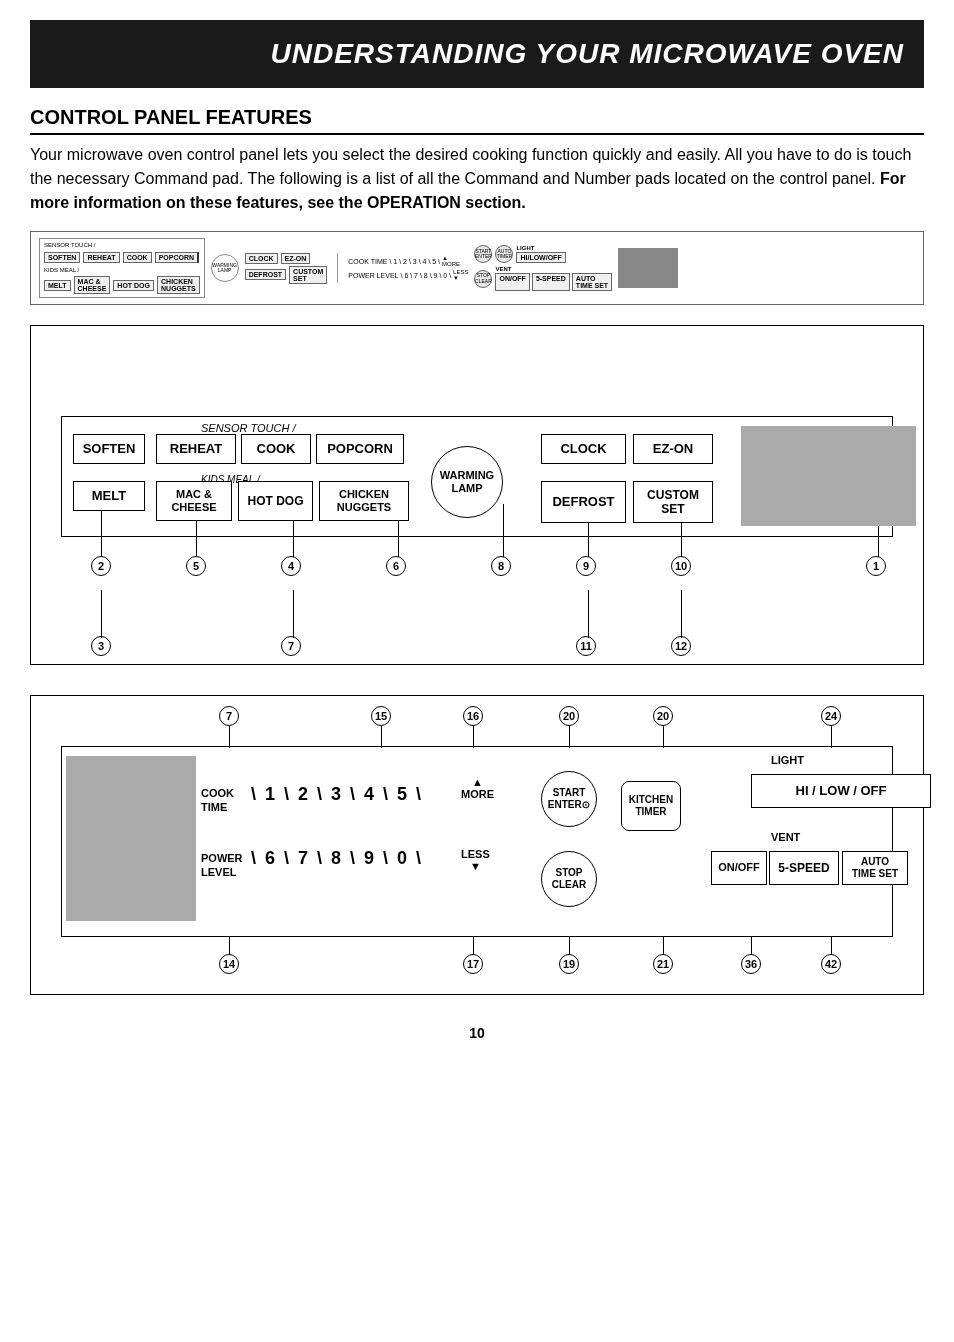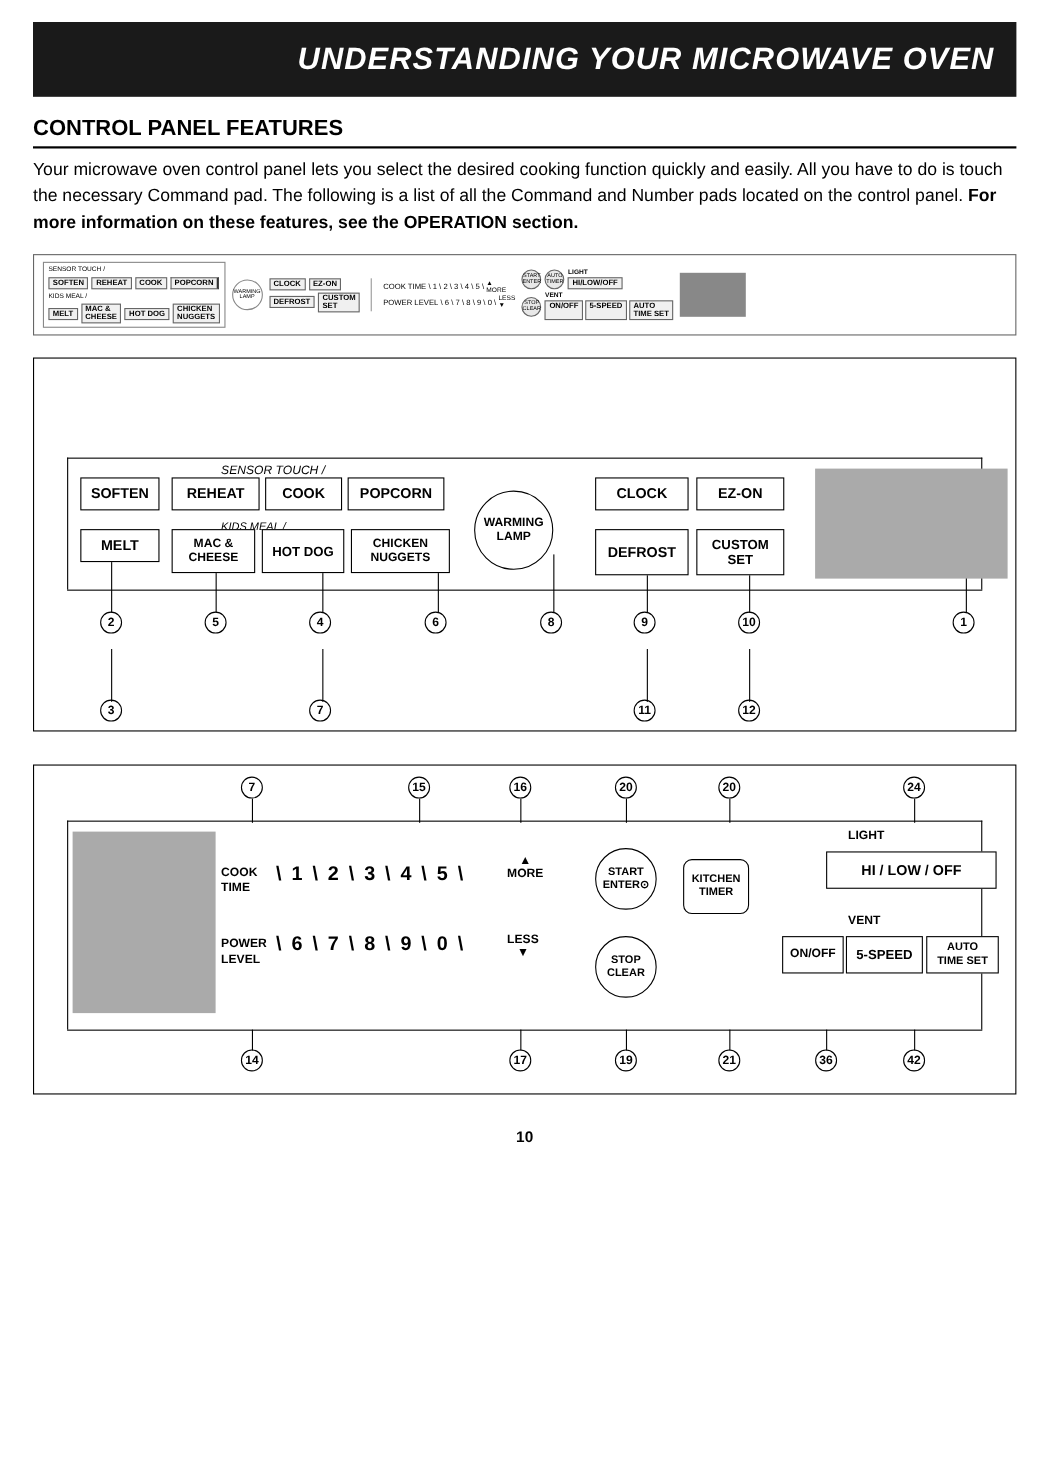--- a/index.html
+++ b/index.html
@@ -398,21 +398,21 @@
   <div style="position:absolute; left:430px; top:152px; font-size:11px; text-align:center; font-weight:bold;">LESS<br>▼</div>
 
   <div style="position:absolute; left:510px; top:75px; width:56px; height:56px; border:1.5px solid #000; border-radius:50%; display:flex; align-items:center; justify-content:center; font-size:10px; font-weight:bold; text-align:center; line-height:1.2; background:#fff;">START<br>ENTER⊙</div>
 
   <div style="position:absolute; left:510px; top:155px; width:56px; height:56px; border:1.5px solid #000; border-radius:50%; display:flex; align-items:center; justify-content:center; font-size:10px; font-weight:bold; text-align:center; line-height:1.2; background:#fff;">STOP<br>CLEAR</div>
 
   <div style="position:absolute; left:590px; top:85px; width:60px; height:50px; border:1.5px solid #000; border-radius:8px; display:flex; align-items:center; justify-content:center; font-size:10px; font-weight:bold; text-align:center; line-height:1.2; background:#fff;">KITCHEN<br>TIMER</div>
 
   <div style="position:absolute; left:740px; top:58px; font-size:11px; font-weight:bold; text-align:center;">LIGHT</div>
 
-  <div class="diag-btn" style="left:720px; top:78px; width:155px; height:34px; font-size:13px;">HI / LOW / OFF</div>
+  <div class="diag-btn" style="left:720px; top:78px; width:180px; height:34px; font-size:13px;">HI / LOW / OFF</div>
 
   <div style="position:absolute; left:740px; top:135px; font-size:11px; font-weight:bold; text-align:center;">VENT</div>
 
   <div class="diag-btn" style="left:680px; top:155px; width:56px; height:34px; font-size:11px;">ON/OFF</div>
 
   <div class="diag-btn" style="left:738px; top:155px; width:70px; height:34px; font-size:12px;">5-SPEED</div>
 
   <div class="diag-btn" style="left:811px; top:155px; width:66px; height:34px; font-size:10px; line-height:1.2;">AUTO<br>TIME SET</div>
 
 </div>

